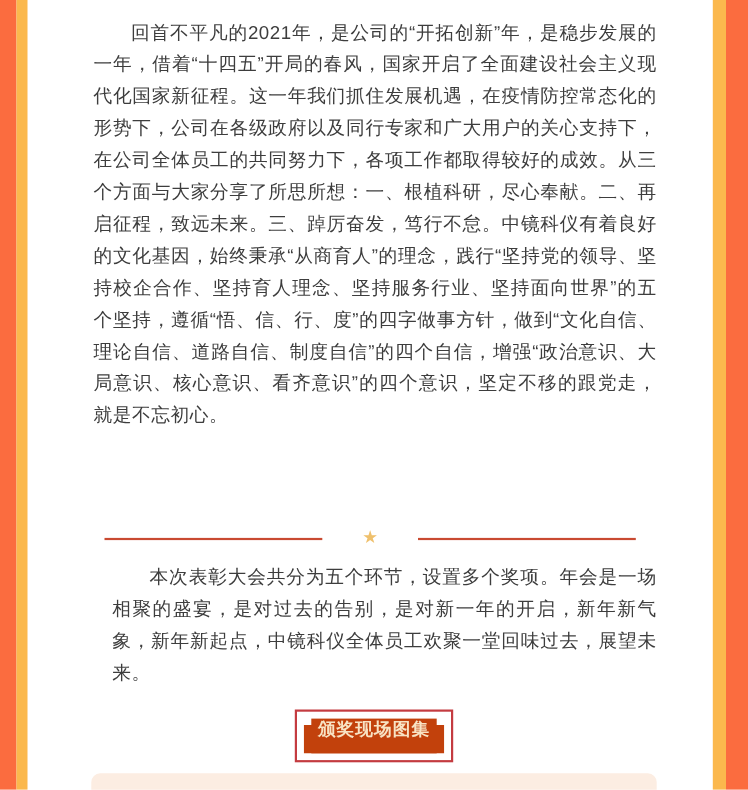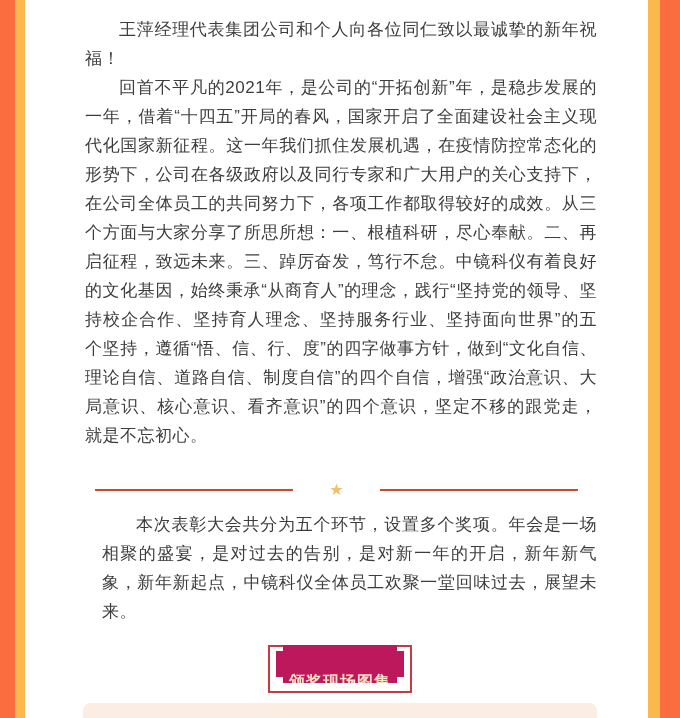--- a/index.html
+++ b/index.html
@@ -66,28 +66,28 @@
     height: 48px;
     border: 2px solid #C43B40;
     background: #ffffff;
     display: flex;
     align-items: center;
     justify-content: center;
     cursor: pointer;
   }
   .btn-plaque {
     width: 128px;
-    height: 48px;
-    background: #be185d;
+    height: 32px;
+    background: #c2410c;
     clip-path: polygon(
       7px 0, 121px 0, 121px 6px, 128px 6px, 128px 32px, 121px 32px,
       121px 38px, 7px 38px, 7px 32px, 0 32px, 0 6px, 7px 6px
     );
     display: flex;
-    align-items: flex-end;
+    align-items: flex-start;
     justify-content: center;
   }
   .btn-plaque span {
     color: #F8E3C4;
     font-size: 16px;
     font-weight: bold;
     letter-spacing: 1px;
   }
 
   
@@ -103,21 +103,20 @@
 </style>
 </head>
 <body>
 
 <div class="strip l-orange"></div>
 <div class="strip l-gold"></div>
 <div class="strip r-gold"></div>
 <div class="strip r-orange"></div>
 
 <div class="textblock block-top">
-  <p>王萍经理代表集团公司和个人向各位同仁致以最诚挚的新年祝福！</p>
   <p>回首不平凡的2021年，是公司的“开拓创新”年，是稳步发展的一年，借着“十四五”开局的春风，国家开启了全面建设社会主义现代化国家新征程。这一年我们抓住发展机遇，在疫情防控常态化的形势下，公司在各级政府以及同行专家和广大用户的关心支持下，在公司全体员工的共同努力下，各项工作都取得较好的成效。从三个方面与大家分享了所思所想：一、根植科研，尽心奉献。二、再启征程，致远未来。三、踔厉奋发，笃行不怠。中镜科仪有着良好的文化基因，始终秉承“从商育人”的理念，践行“坚持党的领导、坚持校企合作、坚持育人理念、坚持服务行业、坚持面向世界”的五个坚持，遵循“悟、信、行、度”的四字做事方针，做到“文化自信、理论自信、道路自信、制度自信”的四个自信，增强“政治意识、大局意识、核心意识、看齐意识”的四个意识，坚定不移的跟党走，就是不忘初心。</p>
 </div>
 
 <div class="divider">
   <div class="line"></div>
   <span class="star">★</span>
   <div class="line"></div>
 </div>
 
 <div class="textblock block-bottom">

